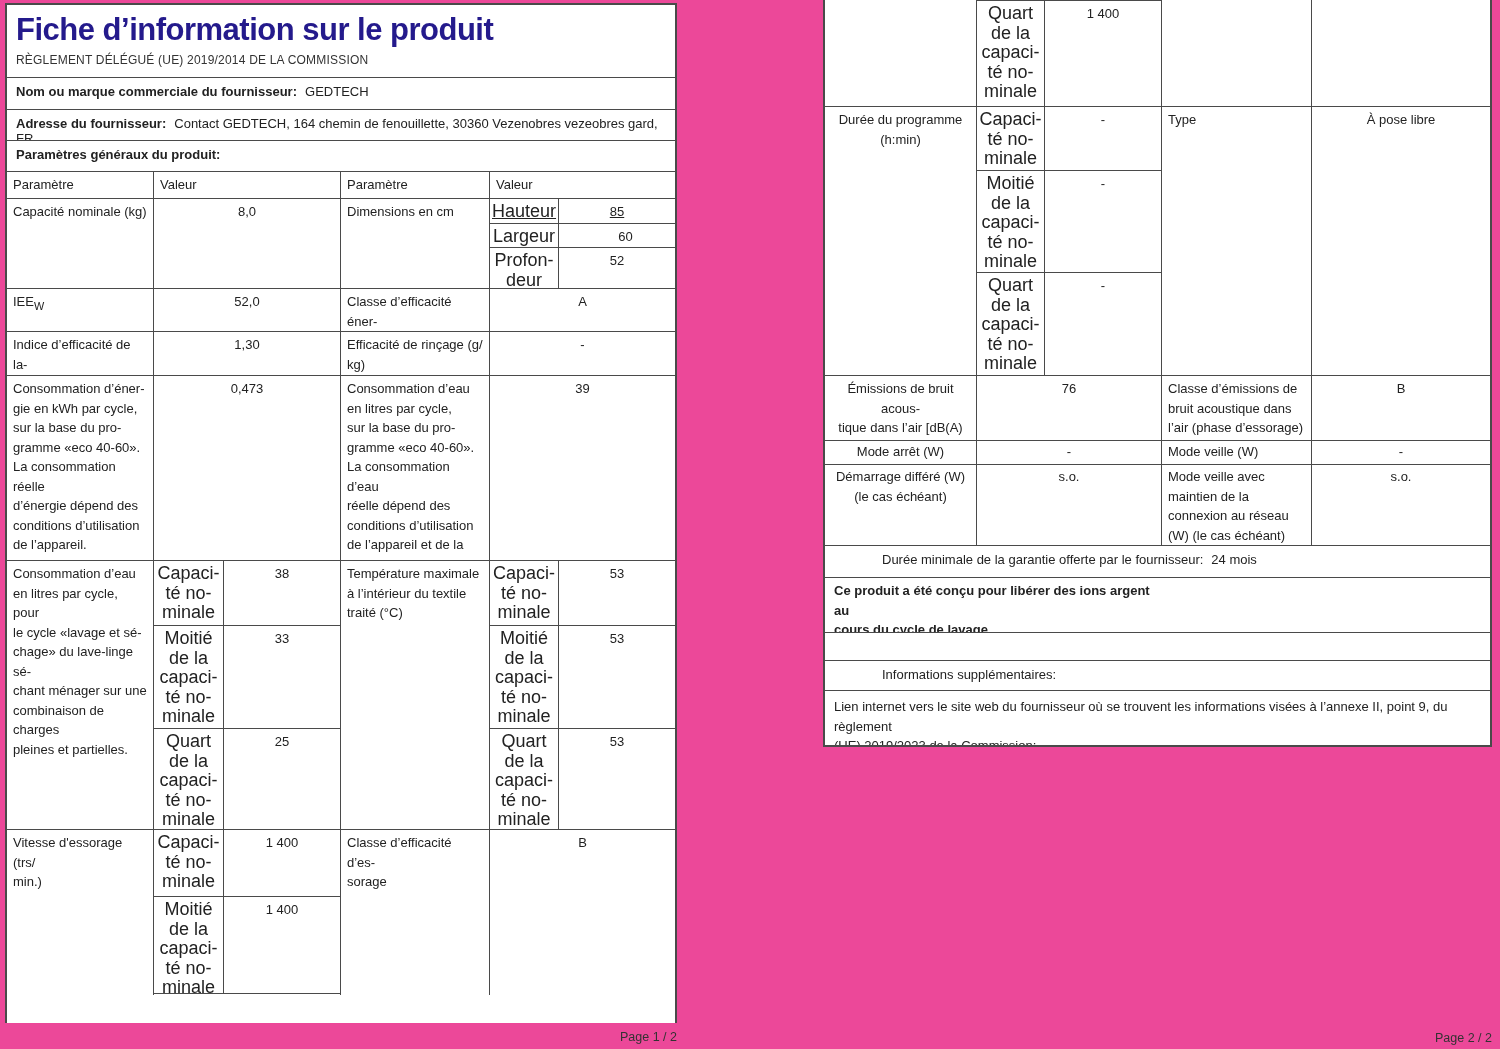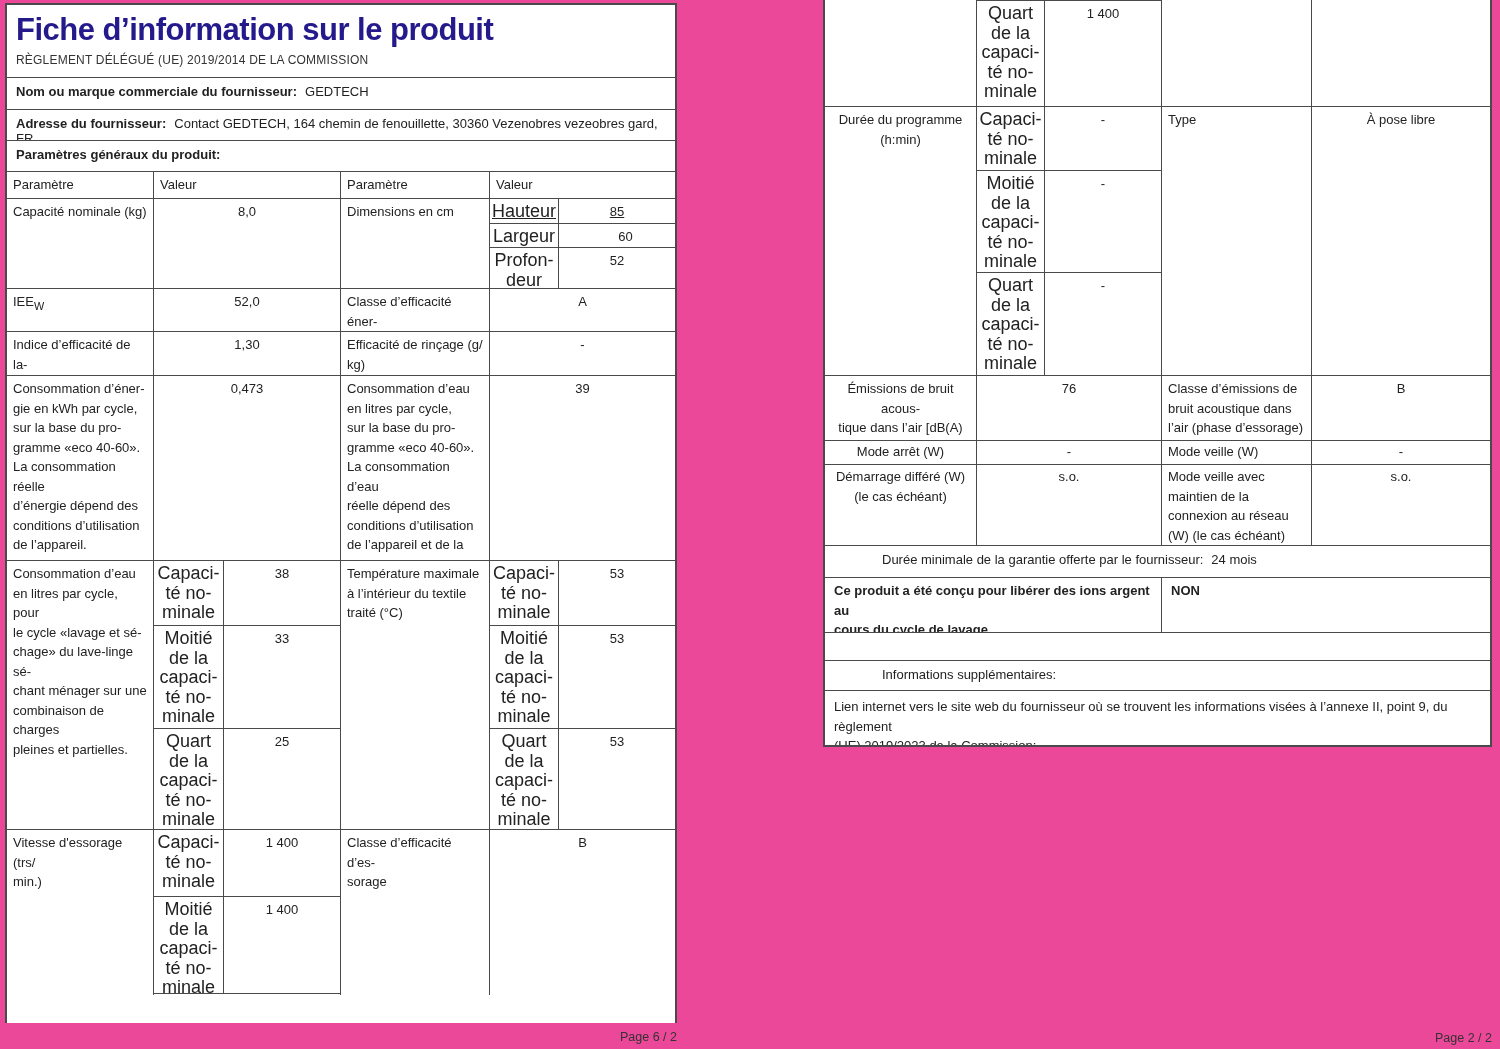--- a/index.html
+++ b/index.html
@@ -236,21 +236,21 @@
             </div>
           </div>
         </div>
         <div class="c p1c3 cdiv lab ml">Classe d’efficacité d’es-
 sorage</div>
         <div class="c p1c4 cdiv val">B</div>
       </div>
 
     </div>
   </div>
-  <div class="pfooter" style="left:5px; top:1030px; width:672px;">Page 6 / 2</div>
+  <div class="pfooter" style="left:5px; top:1030px; width:672px;">Page 1 / 2</div>
 
   <div class="page" style="left:823px; top:0px; width:669px; height:747px;">
     <div class="tbl t2">
 
       <div class="grid-row" style="height:106px; border-top:none;">
         <div class="c p2c1"></div>
         <div class="c p2c2 cdiv nosub">
           <div class="sub sub-topline">
             <div class="sub-row" style="flex:1;">
               <div class="sk sk2p2">Quart
@@ -328,21 +328,20 @@
         <div class="c p2c4 cdiv val" style="padding-top:2px;">s.o.</div>
       </div>
 
       <div class="full-row" style="height:32px;">
         <span class="b">Durée minimale de la garantie offerte par le fournisseur:</span><span class="v">24 mois</span>
       </div>
 
       <div class="grid-row" style="height:55px;">
         <div class="c lab ml" style="width:336px; font-weight:bold; padding-left:9px;">Ce produit a été conçu pour libérer des ions argent au
 cours du cycle de lavage</div>
-        <div class="c cdiv lab" style="flex:1; font-weight:bold; padding-left:9px;">NON</div>
       </div>
 
       <div class="full-row" style="height:28px;"></div>
 
       <div class="full-row" style="height:30px;">
         <span class="b">Informations supplémentaires:</span>
       </div>
 
       <div class="full-row ml" style="height:55px; line-height:19.5px;">Lien internet vers le site web du fournisseur où se trouvent les informations visées à l’annexe II, point 9, du règlement
 (UE) 2019/2023 de la Commission: -</div>

